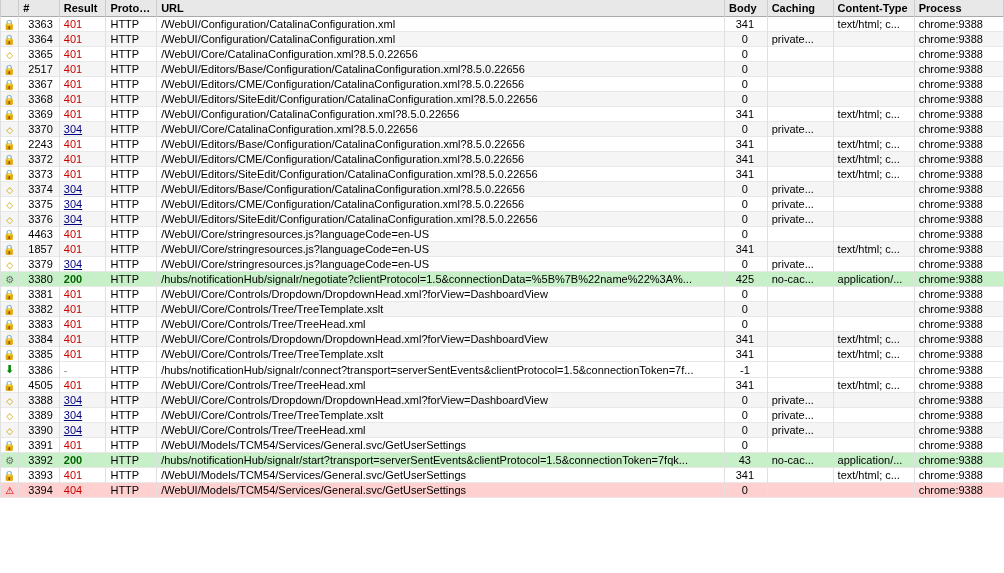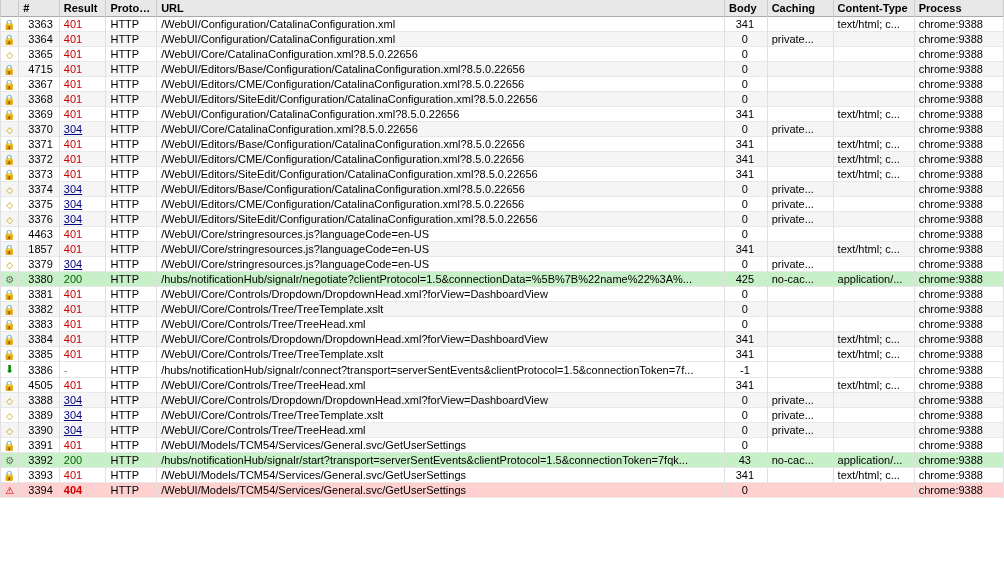--- a/index.html
+++ b/index.html
@@ -63,24 +63,24 @@
     .td-icon {
       text-align: center;
       padding: 1px 2px;
     }
     .icon-lock { color: #c8a000; font-size: 10px; }
     .icon-diamond { color: #c8a000; font-size: 9px; }
     .icon-download { color: #008800; font-size: 11px; }
     .icon-warning { color: #cc0000; font-size: 10px; }
     .icon-gear { color: #666; font-size: 10px; }
 
-    .result-200 { color: #006600; font-weight: normal; }
+    .result-200 { color: #006600; font-weight: bold; }
     .result-304 { color: #000080; text-decoration: underline; }
     .result-401 { color: #cc0000; }
-    .result-404 { color: #cc0000; font-weight: bold; margin-left: 8px; }
+    .result-404 { color: #cc0000; font-weight: normal; margin-left: 8px; }
     .result-dash { color: #888; }
 
     .col-num-cell { text-align: right; padding-right: 6px; }
     .col-body-cell { text-align: center; padding-right: 6px; }
   </style>
 </head>
 <body>
 
 <div class="table-container">
   <table>
@@ -137,21 +137,21 @@
     <td class="result-401">401</td>
     <td>HTTP</td>
     <td title="/WebUI/Core/CatalinaConfiguration.xml?8.5.0.22656">/WebUI/Core/CatalinaConfiguration.xml?8.5.0.22656</td>
     <td class="col-body-cell">0</td>
     <td></td>
     <td></td>
     <td>chrome:9388</td>
   </tr>
         <tr class="row-even">
     <td class="td-icon"><span class="icon-lock">🔒</span></td>
-    <td class="col-num-cell">4715</td>
+    <td class="col-num-cell">2517</td>
     <td class="result-401">401</td>
     <td>HTTP</td>
     <td title="/WebUI/Editors/Base/Configuration/CatalinaConfiguration.xml?8.5.0.22656">/WebUI/Editors/Base/Configuration/CatalinaConfiguration.xml?8.5.0.22656</td>
     <td class="col-body-cell">0</td>
     <td></td>
     <td></td>
     <td>chrome:9388</td>
   </tr>
         <tr>
     <td class="td-icon"><span class="icon-lock">🔒</span></td>
@@ -192,21 +192,21 @@
     <td class="result-304">304</td>
     <td>HTTP</td>
     <td title="/WebUI/Core/CatalinaConfiguration.xml?8.5.0.22656">/WebUI/Core/CatalinaConfiguration.xml?8.5.0.22656</td>
     <td class="col-body-cell">0</td>
     <td>private...</td>
     <td></td>
     <td>chrome:9388</td>
   </tr>
         <tr>
     <td class="td-icon"><span class="icon-lock">🔒</span></td>
-    <td class="col-num-cell">3371</td>
+    <td class="col-num-cell">2243</td>
     <td class="result-401">401</td>
     <td>HTTP</td>
     <td title="/WebUI/Editors/Base/Configuration/CatalinaConfiguration.xml?8.5.0.22656">/WebUI/Editors/Base/Configuration/CatalinaConfiguration.xml?8.5.0.22656</td>
     <td class="col-body-cell">341</td>
     <td></td>
     <td>text/html; c...</td>
     <td>chrome:9388</td>
   </tr>
         <tr class="row-even">
     <td class="td-icon"><span class="icon-lock">🔒</span></td>

